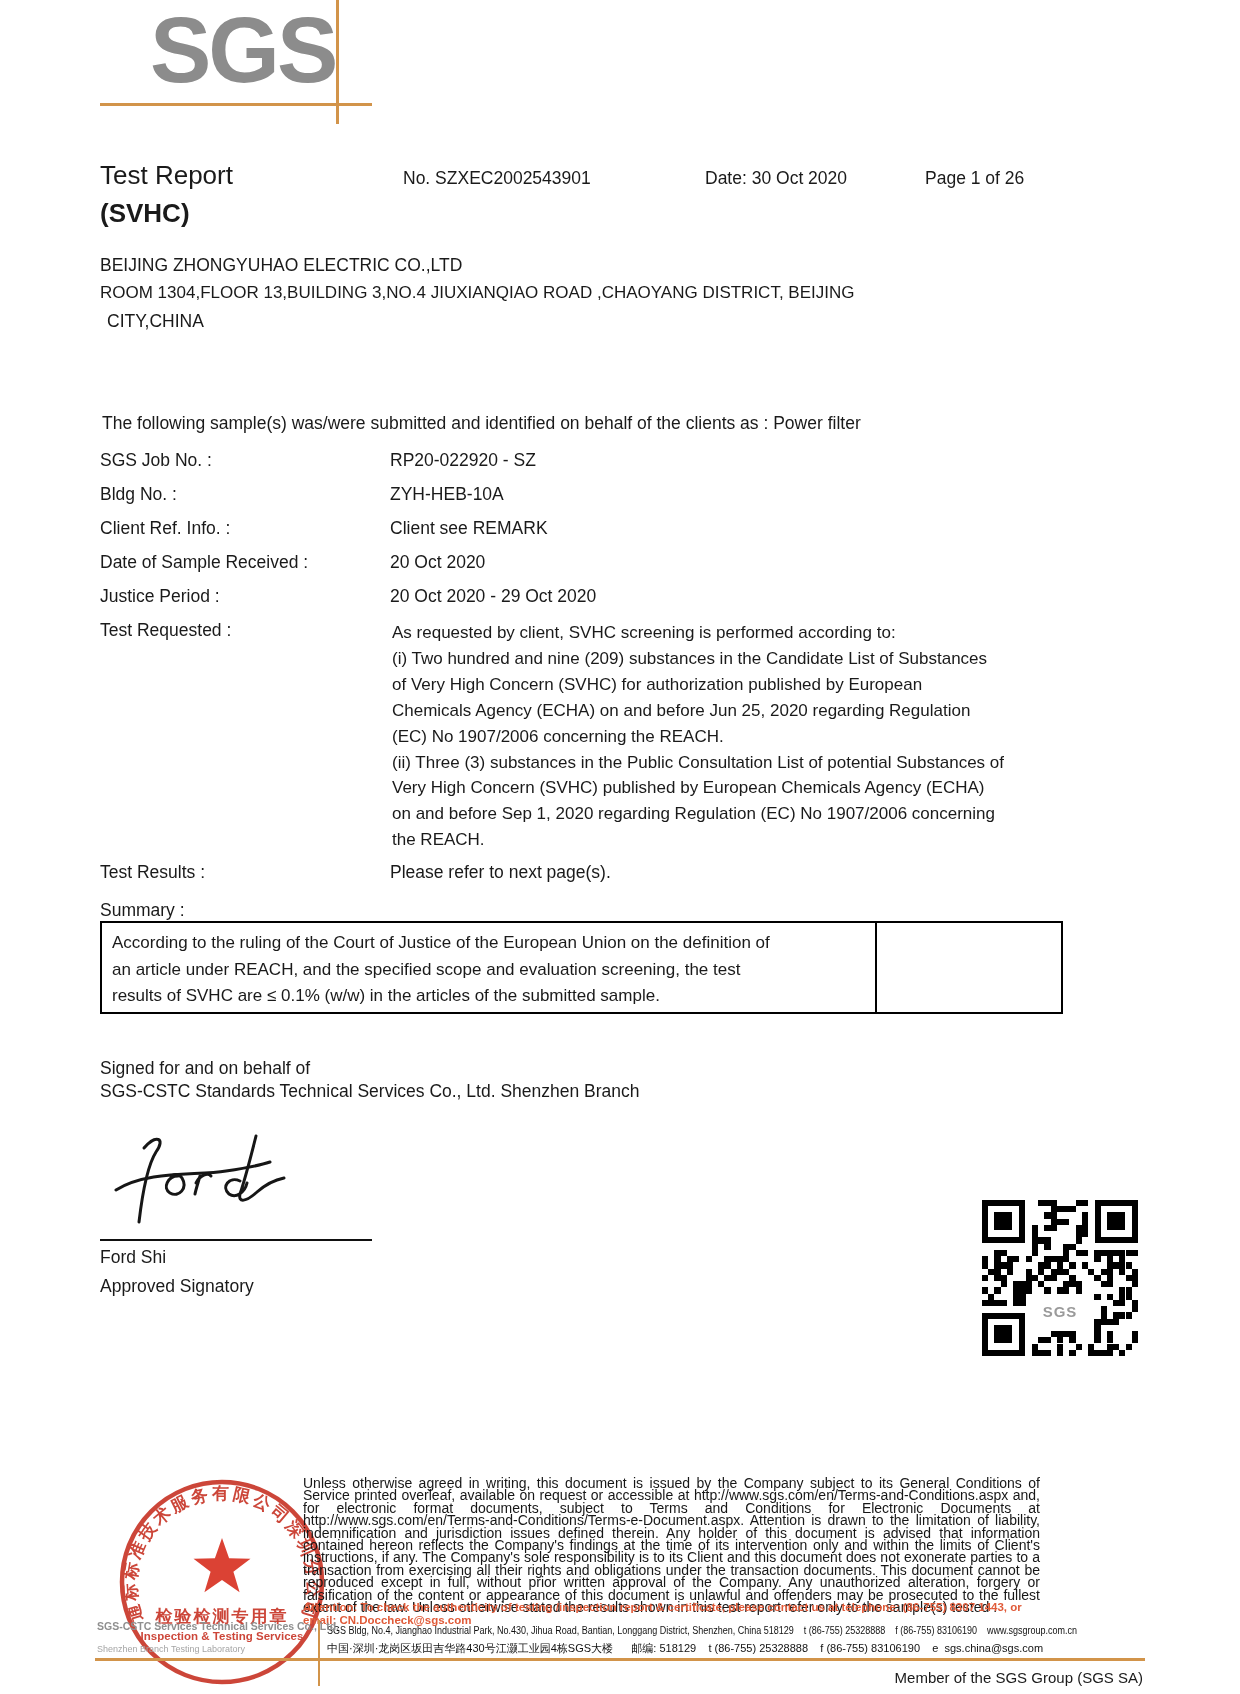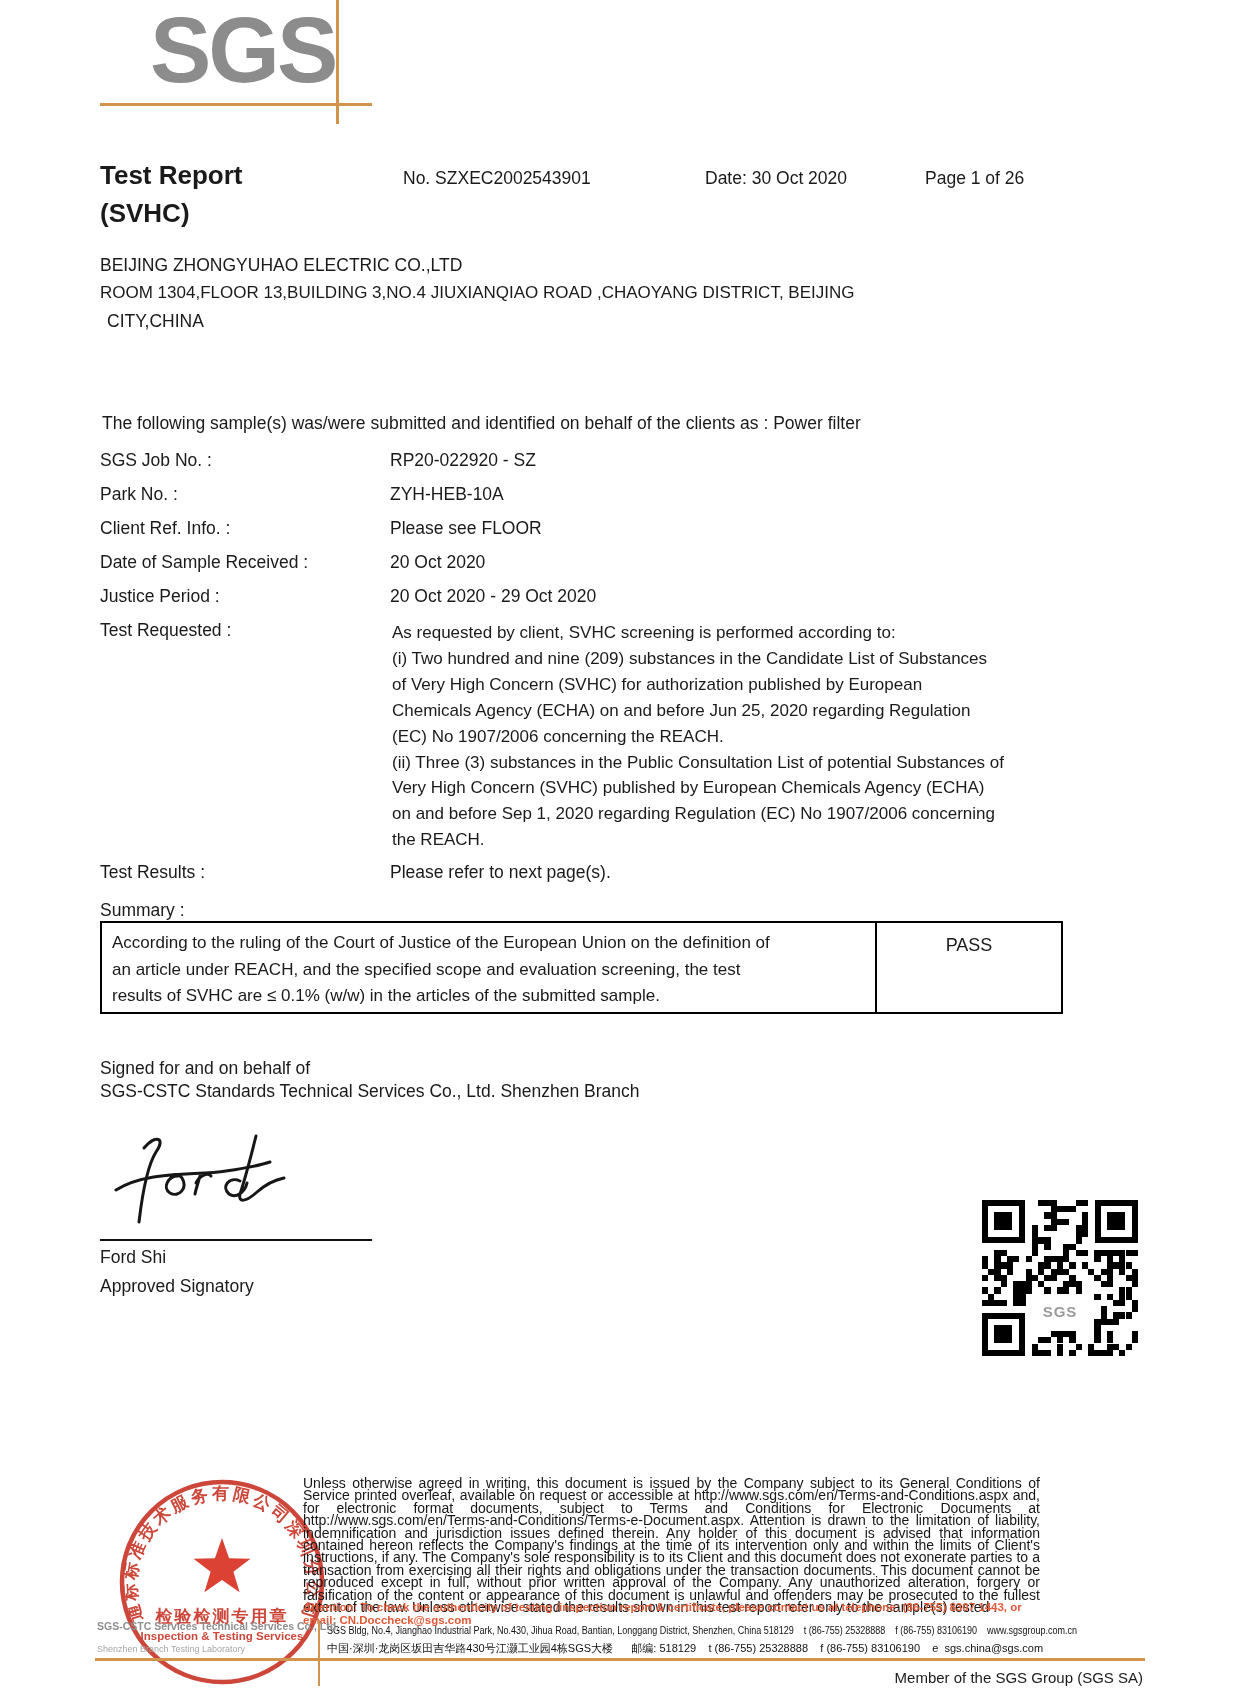--- a/index.html
+++ b/index.html
@@ -13,21 +13,21 @@
   .page{
     position:relative;width:1240px;height:1694px;margin:0 auto;background:#ffffff;
     font-family:"Liberation Sans", sans-serif;color:var(--text-black);overflow:hidden;
   }
   .abs{position:absolute;}
 
   
   .sgs-logo{left:150px;top:2px;font-size:92px;line-height:1.05;font-weight:bold;color:var(--logo-gray);letter-spacing:-3px;}
   .logo-underline{left:100px;top:103px;width:272px;height:3px;background:var(--accent-orange);}
   .logo-vrule{left:336px;top:0;width:3px;height:124px;background:var(--accent-orange);}
-  .page-title{left:100px;top:160px;font-size:26px;font-weight:bold;}
+  .page-title{left:100px;top:160px;font-size:26px;font-weight:normal;}
   .page-subtitle{left:100px;top:198px;font-size:26px;font-weight:bold;}
   .report-no{left:403px;top:168px;font-size:17.5px;}
   .report-date{left:705px;top:168px;font-size:17.5px;}
   .page-indicator{left:925px;top:168px;font-size:17.5px;}
 
   
   .client-name{left:100px;top:255px;font-size:17.5px;white-space:nowrap;}
   .client-addr1{left:100px;top:283px;font-size:17px;white-space:nowrap;}
   .client-addr2{left:107px;top:311px;font-size:17.5px;white-space:nowrap;}
 
@@ -89,25 +89,25 @@
 
   <div class="abs client-name">BEIJING ZHONGYUHAO ELECTRIC CO.,LTD</div>
   <div class="abs client-addr1">ROOM 1304,FLOOR 13,BUILDING 3,NO.4 JIUXIANQIAO ROAD ,CHAOYANG DISTRICT, BEIJING</div>
   <div class="abs client-addr2">CITY,CHINA</div>
 
   <div class="abs sample-intro">The following sample(s) was/were submitted and identified on behalf of the clients as : Power filter</div>
 
   <div class="field-label" style="top:450px">SGS Job No. :</div>
   <div class="field-value" style="top:450px">RP20-022920 - SZ</div>
 
-  <div class="field-label" style="top:484px">Park No. :</div>
+  <div class="field-label" style="top:484px">Bldg No. :</div>
   <div class="field-value" style="top:484px">ZYH-HEB-10A</div>
 
   <div class="field-label" style="top:518px">Client Ref. Info. :</div>
-  <div class="field-value" style="top:518px">Please see FLOOR</div>
+  <div class="field-value" style="top:518px">Client see REMARK</div>
 
   <div class="field-label" style="top:552px">Date of Sample Received :</div>
   <div class="field-value" style="top:552px">20 Oct 2020</div>
 
   <div class="field-label" style="top:586px">Justice Period :</div>
   <div class="field-value" style="top:586px">20 Oct 2020 - 29 Oct 2020</div>
 
   <div class="field-label" style="top:620px">Test Requested :</div>
   <div class="para-value" style="top:620px">As requested by client, SVHC screening is performed according to:
 (i) Two hundred and nine (209) substances in the Candidate List of Substances
@@ -120,21 +120,20 @@
 the REACH.</div>
 
   <div class="field-label" style="top:862px">Test Results :</div>
   <div class="field-value" style="top:862px">Please refer to next page(s).</div>
 
   <div class="abs summary-label">Summary :</div>
   <div class="abs summary-box">
     <div class="summary-text">According to the ruling of the Court of Justice of the European Union on the definition of
 an article under REACH, and the specified scope and evaluation screening, the test
 results of SVHC are ≤ 0.1% (w/w) in the articles of the submitted sample.</div>
-    <div class="pass-cell">PASS</div>
   </div>
 
   <div class="abs signed-1">Signed for and on behalf of</div>
   <div class="abs signed-2">SGS-CSTC Standards Technical Services Co., Ltd. Shenzhen Branch</div>
 
   <svg class="abs signature-svg" width="220" height="120" viewBox="0 0 220 120">
     <g fill="none" stroke="#161616" stroke-width="3" stroke-linecap="round">
       <path d="M44,22 C56,8 66,12 56,26 C49,37 43,62 39,96"></path>
       <path d="M16,64 C48,44 96,50 126,45 C146,42 158,40 170,36"></path>
       <path d="M78,50 C68,50 62,62 70,67 C79,72 88,62 82,52 C79,47 73,48 71,51"></path>

